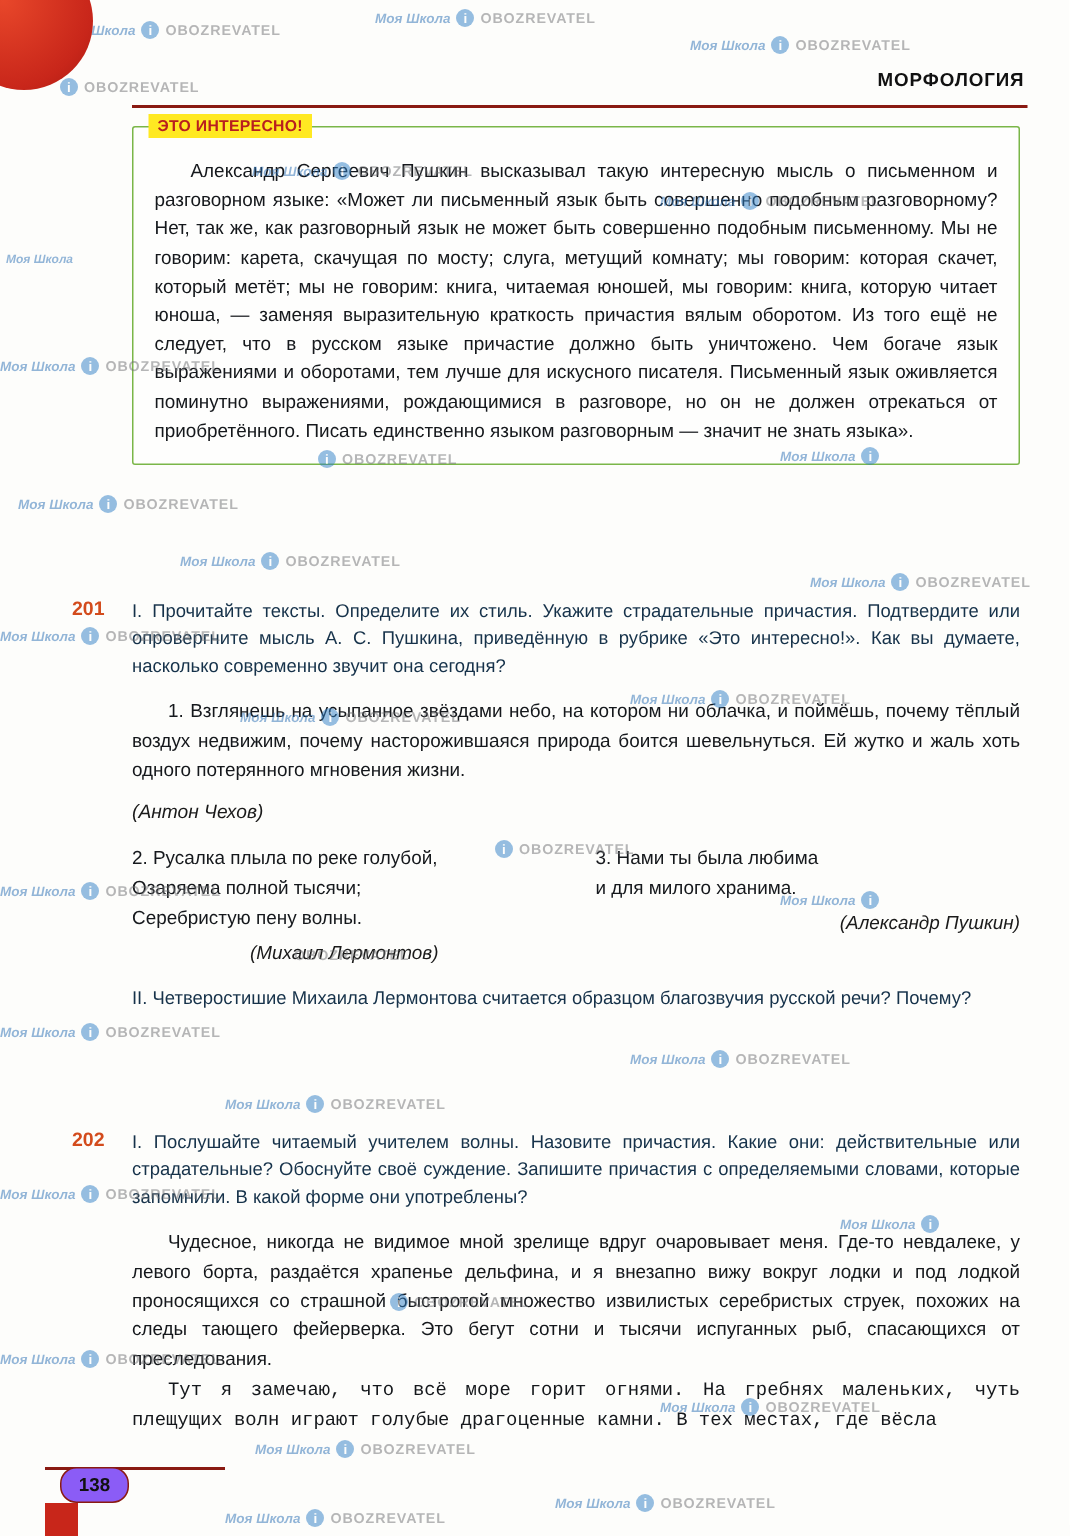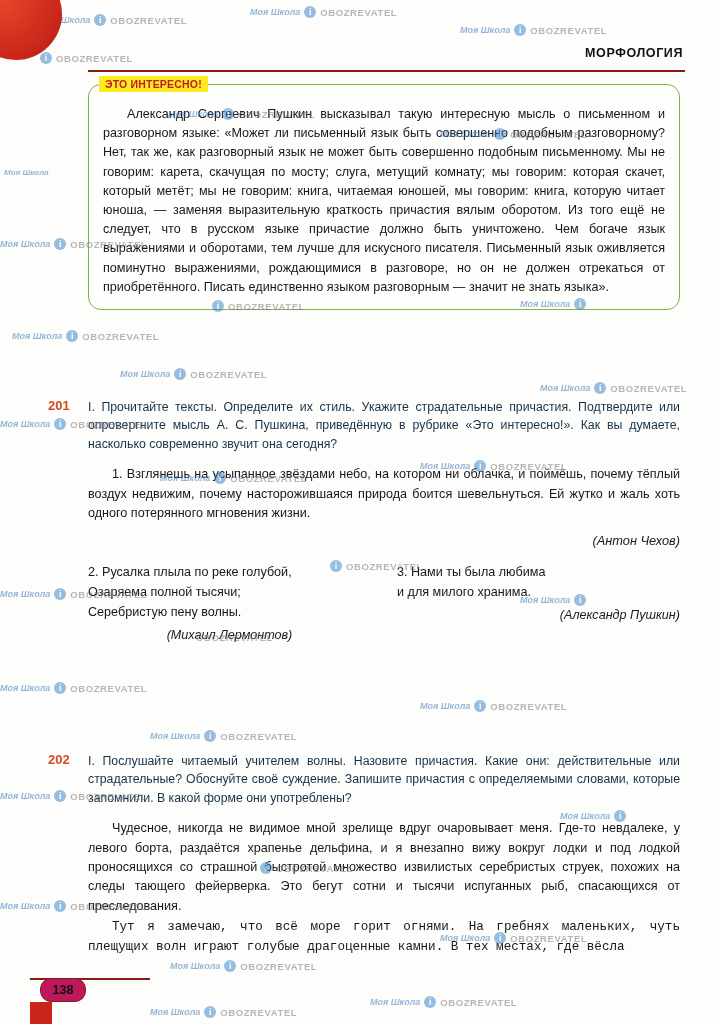--- a/index.html
+++ b/index.html
@@ -53,21 +53,21 @@
     background: #8a1a12;
   }
 
   
   .interesting-box {
     position: absolute;
     left: 88px;
     top: 84px;
     width: 592px;
     border: 1.5px solid #7ab648;
-    border-radius: 13px;
+    border-radius: 2px;
     background: rgba(255,255,255,0.55);
     box-sizing: border-box;
     padding: 20px 14px 12px 14px;
   }
   .interesting-tag {
     position: absolute;
     left: 10px;
     top: -9px;
     background: #ffe922;
     color: #b81f1f;
@@ -106,21 +106,21 @@
   }
   .ex-body {
     font-size: 12.6px;
     line-height: 19.4px;
     text-align: justify;
     color: #15181c;
     margin-top: 12px;
   }
   .ex-body p { margin: 0; text-indent: 24px; }
   .attrib {
-    text-align: right;
+    text-align: left;
     font-style: italic;
     font-size: 12.8px;
     margin-top: 10px;
   }
   .verse-cols {
     display: flex;
     gap: 26px;
     margin-top: 14px;
   }
   .verse-col { flex: 1; }
@@ -160,21 +160,21 @@
     width: 44px;
     height: 22px;
     border: 1.5px solid #8a1a12;
     border-radius: 11px;
     font-size: 12.5px;
     font-weight: bold;
     color: #111;
     display: flex;
     align-items: center;
     justify-content: center;
-    background: #be185d;
+    background: #8b5cf6;
   }
   .footer-square {
     position: absolute;
     left: 30px;
     bottom: 0px;
     width: 22px;
     height: 22px;
     background: #c8261a;
   }
 
@@ -251,20 +251,21 @@
         <div class="verse-line">Серебристую пену волны.</div>
         <div class="verse-attrib center">(Михаил Лермонтов)</div>
       </div>
       <div class="verse-col">
         <div class="verse-line">3. Нами ты была любима</div>
         <div class="verse-line">и для милого хранима.</div>
         <div class="verse-attrib right">(Александр Пушкин)</div>
       </div>
     </div>
 
+    <div class="ex-task2">II. Четверостишие Михаила Лермонтова считается образцом благозвучия русской речи? Почему?</div>
   </div>
 
   <div class="exercise" style="top:752px;">
     <div class="ex-num">202</div>
     <div class="ex-task">I. Послушайте читаемый учителем волны. Назовите причастия. Какие они: действительные или страдательные? Обоснуйте своё суждение. Запишите причастия с определяемыми словами, которые запомнили. В какой форме они употреблены?</div>
     <div class="ex-body">
       <p>Чудесное, никогда не видимое мной зрелище вдруг очаровывает меня. Где-то невдалеке, у левого борта, раздаётся храпенье дельфина, и я внезапно вижу вокруг лодки и под лодкой проносящихся со страшной быстротой множество извилистых серебристых струек, похожих на следы тающего фейерверка. Это бегут сотни и тысячи испуганных рыб, спасающихся от преследования.</p>
       <p style="margin-top:2px;font-family:Liberation Mono, monospace;">Тут я замечаю, что всё море горит огнями. На гребнях маленьких, чуть плещущих волн играют голубые драгоценные камни. В тех местах, где вёсла</p>
     </div>
   </div>

